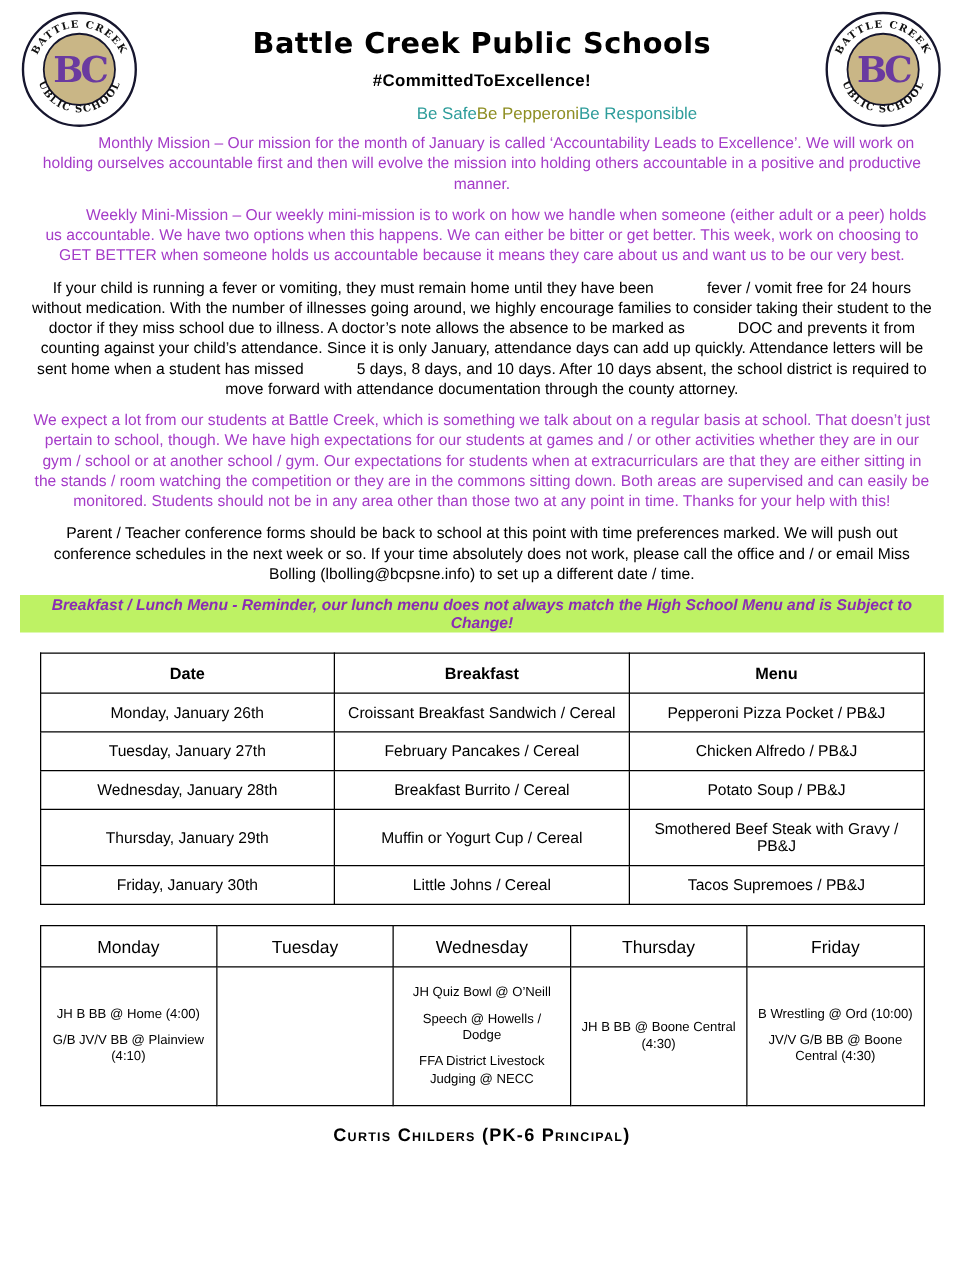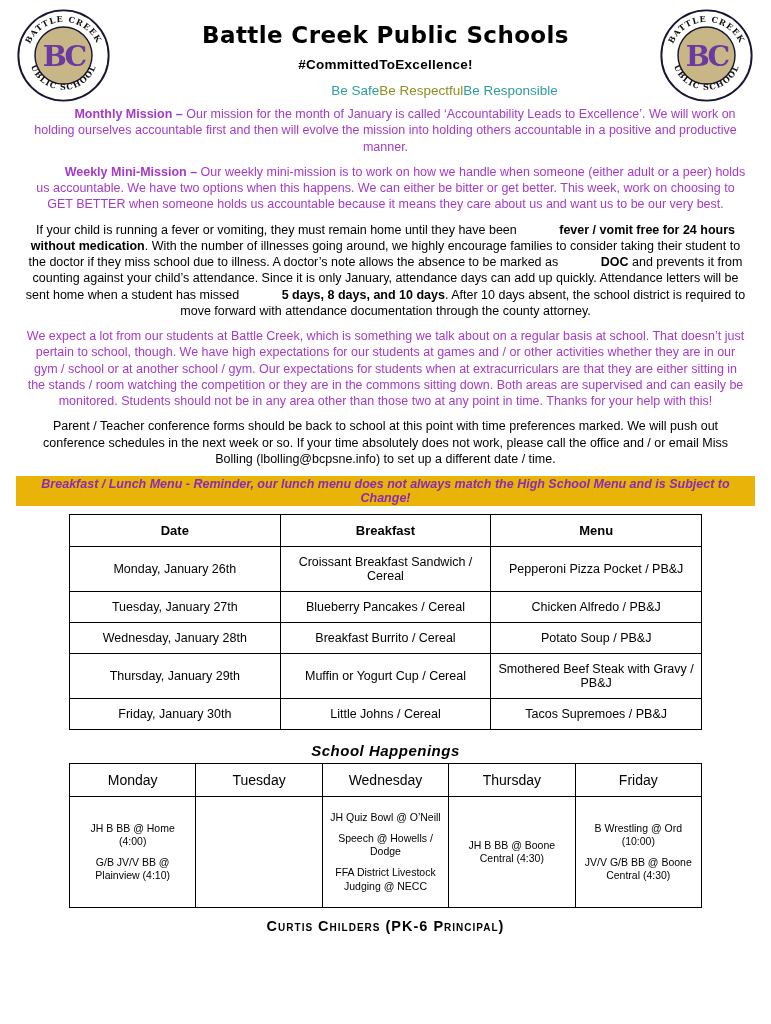--- a/index.html
+++ b/index.html
@@ -33,32 +33,32 @@
   .date-heading {
     text-align: center; margin: 4px 0 8px;
     font-family: "DejaVu Serif", serif;
     font-style: italic; font-weight: 700; font-size: 19px;
     text-decoration: underline; letter-spacing: .5px;
   }
 
   
   .para { text-align: center; line-height: 1.3; margin: 0 8px 9px; }
   .purple { color: #A43BC8; }
-  .b { font-weight: 700; padding-left: 39px; }
+  .b { font-weight: 400; padding-left: 39px; }
   .email-bold { font-weight: 700; color: #1a1a1a; }
 
   
   .banner-wrap { text-align: center; margin: 2px 0 8px; }
   .banner {
-    display: inline-block; background: #eab308; color: #8A2BB5;
+    display: inline-block; background: #bef264; color: #8A2BB5;
     font-weight: 700; font-style: italic; font-size: 12.5px; padding: 1px 4px;
   }
 
   
-  table { border-collapse: collapse; margin: 4px auto; width: 633px; table-layout: fixed; }
+  table { border-collapse: collapse; margin: 16px auto; width: 708px; table-layout: fixed; }
   th, td { border: 1px solid #000; text-align: center; }
   .menu-table th { font-weight: 700; font-size: 13px; padding: 8px 4px; }
   .menu-table td { font-size: 12.5px; padding: 8px 4px; }
 
   .happenings-title {
     text-align: center; font-weight: 700; font-style: italic;
     font-size: 15px; margin: 12px 0 4px; letter-spacing: .5px;
   }
   .happenings-table th { font-size: 14px; font-weight: 400; padding: 8px 2px; }
   .happenings-table td { font-size: 10.5px; padding: 6px 6px; height: 106px; vertical-align: middle; }
@@ -93,21 +93,21 @@
         </text>
         <text x="50" y="61" text-anchor="middle" font-size="30" font-weight="bold" fill="#6A3AA0" letter-spacing="-3" font-family="DejaVu Serif, serif">BC</text>
       </svg>
     </div>
 
     <div class="header-center">
       <h1 class="title">Battle Creek Public Schools</h1>
       <div class="tagline">#CommittedToExcellence!</div>
       <div class="values-row">
         <span class="teal">Be Safe</span>
-        <span class="olive">Be Respectful</span>
+        <span class="olive">Be Pepperoni</span>
         <span class="teal">Be Responsible</span>
       </div>
     </div>
 
     <div class="logo">
       <svg viewBox="0 0 100 100" width="95" height="95">
         <circle cx="50" cy="50" r="47.5" fill="#ffffff" stroke="#16162e" stroke-width="2"></circle>
         <circle cx="50" cy="50" r="30" fill="#C9B686" stroke="#16162e" stroke-width="1.5"></circle>
         <text font-size="8.5" font-weight="bold" fill="#111" letter-spacing="1.2" font-family="DejaVu Serif, serif">
           <textPath href="#arc-top" startOffset="50%" text-anchor="middle">BATTLE CREEK</textPath>
@@ -145,42 +145,41 @@
       </tr>
     </thead>
     <tbody>
       <tr>
         <td>Monday, January 26th</td>
         <td>Croissant Breakfast Sandwich / Cereal</td>
         <td>Pepperoni Pizza Pocket / PB&amp;J</td>
       </tr>
       <tr>
         <td>Tuesday, January 27th</td>
-        <td>Blueberry Pancakes / Cereal</td>
+        <td>February Pancakes / Cereal</td>
         <td>Chicken Alfredo / PB&amp;J</td>
       </tr>
       <tr>
         <td>Wednesday, January 28th</td>
         <td>Breakfast Burrito / Cereal</td>
         <td>Potato Soup / PB&amp;J</td>
       </tr>
       <tr>
         <td>Thursday, January 29th</td>
         <td>Muffin or Yogurt Cup / Cereal</td>
         <td>Smothered Beef Steak with Gravy / PB&amp;J</td>
       </tr>
       <tr>
         <td>Friday, January 30th</td>
         <td>Little Johns / Cereal</td>
         <td>Tacos Supremoes / PB&amp;J</td>
       </tr>
     </tbody>
   </table>
 
-  <div class="happenings-title">School Happenings</div>
 
   <table class="happenings-table">
     <thead>
       <tr>
         <th>Monday</th>
         <th>Tuesday</th>
         <th>Wednesday</th>
         <th>Thursday</th>
         <th>Friday</th>
       </tr>

